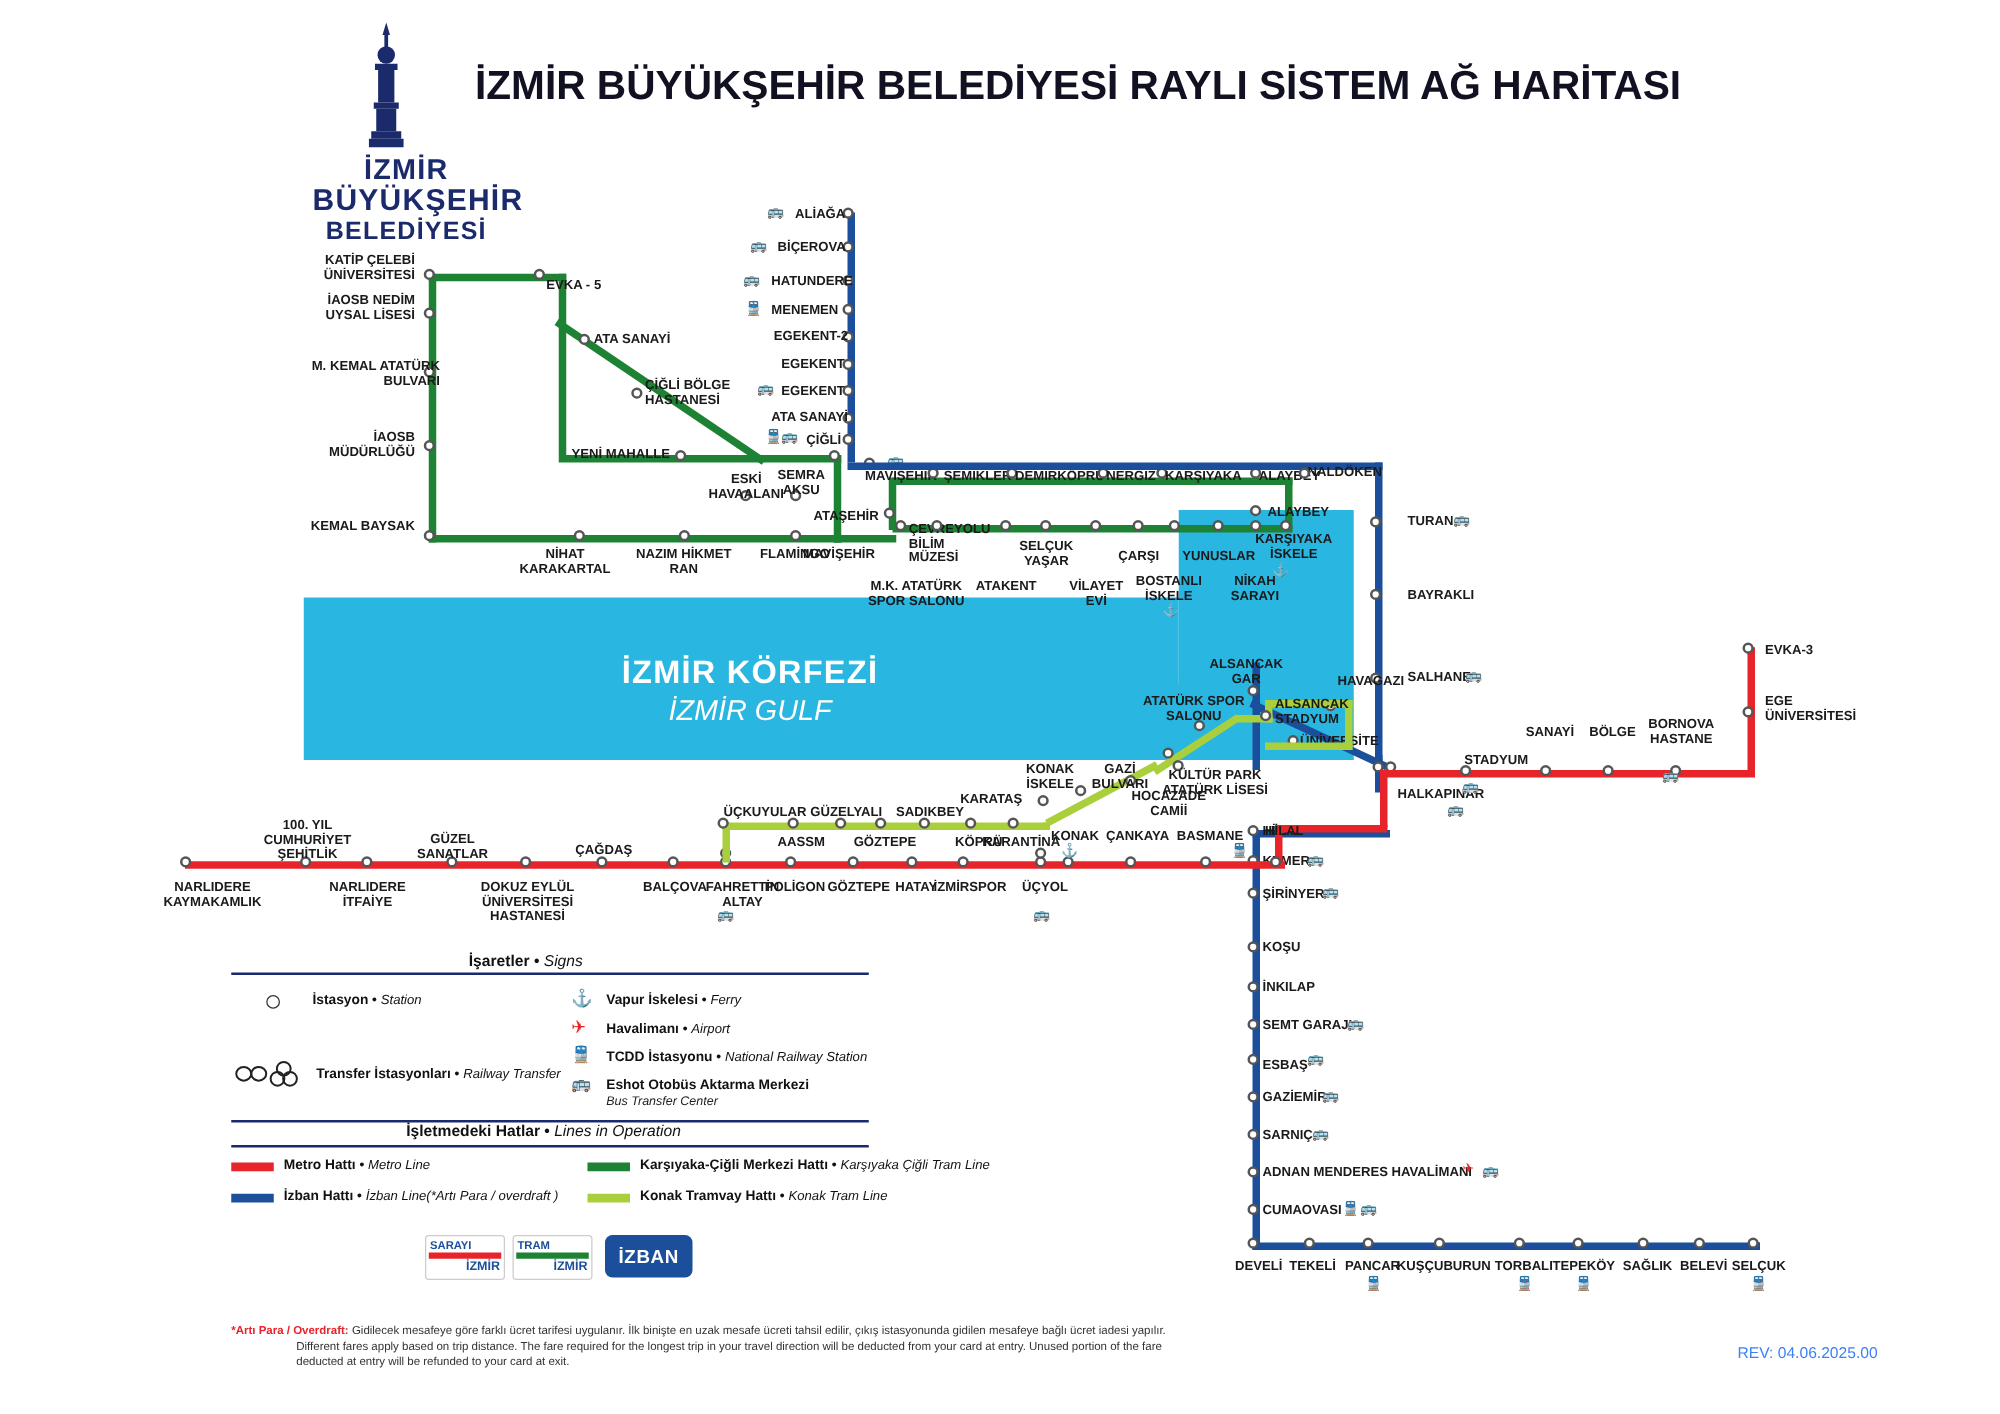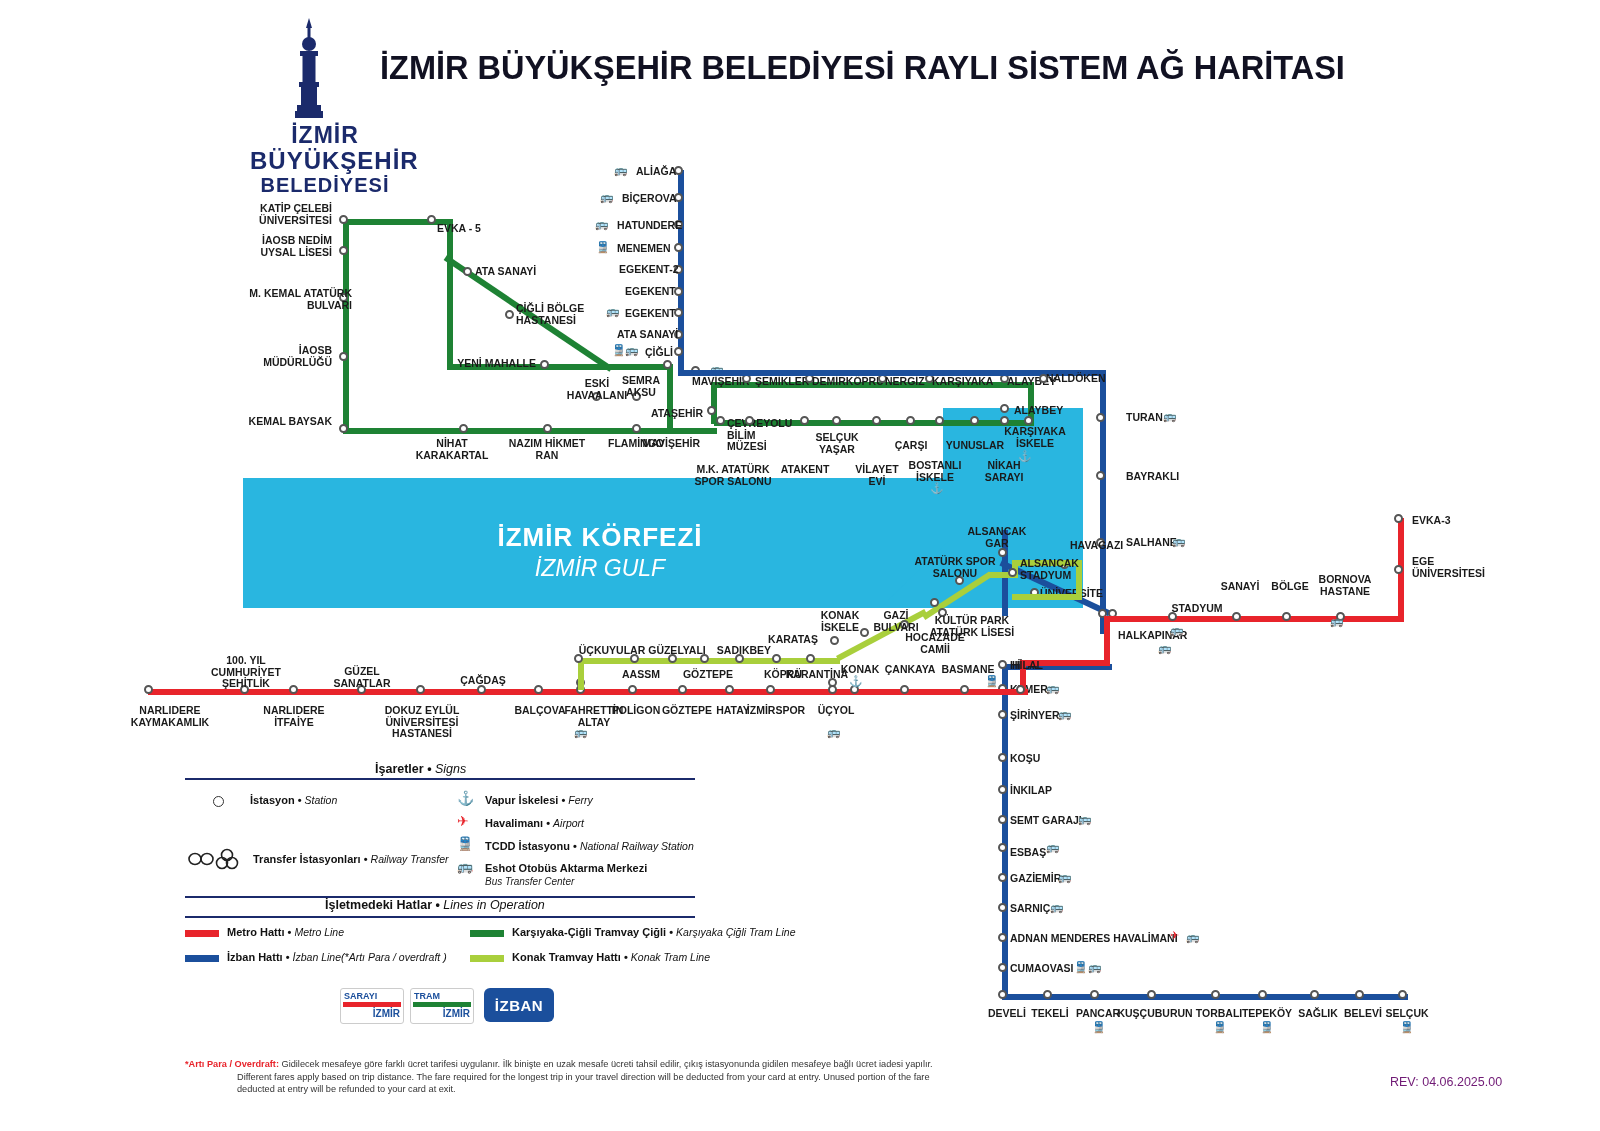--- a/index.html
+++ b/index.html
@@ -48,21 +48,21 @@
   .legitem{position:absolute;font-size:11px;font-weight:bold;color:#111;white-space:nowrap;}
   .legitem i{font-weight:normal;font-style:italic;font-size:10.5px;}
   .legsub{position:absolute;font-size:10px;font-style:italic;color:#222;}
   .swatch{position:absolute;height:7px;width:34px;}
   
   .badges{left:340px;top:988px;width:230px;height:40px;}
   .badge{position:absolute;height:34px;border-radius:3px;color:#fff;font-weight:bold;font-size:9px;text-align:center;}
   
   .foot{left:185px;top:1058px;width:1000px;font-size:9.2px;color:#333;line-height:12.5px;}
   .foot b{color:#e8242b;}
-  .rev{left:1390px;top:1075px;font-size:12.5px;color:#701a75;}
+  .rev{left:1390px;top:1075px;font-size:12.5px;color:#3b82f6;}
 </style>
 </head>
 <body>
 
 <div id="stage">
 
   <div class="abs logo">
     <svg class="tower" viewBox="0 0 28 100">
       <polygon points="14,0 17,10 11,10" fill="#1b2a6b"></polygon>
       <rect x="12.5" y="10" width="3" height="10" fill="#1b2a6b"></rect>
@@ -543,21 +543,21 @@
       <span>Metro Hattı</span> • <i>Metro Line</i>
     </div>
 
     <div class="swatch blue" style="left:0;top:197px;"></div>
     <div class="legitem" style="left:42px;top:193px;">
       <span>İzban Hattı</span> • <i>İzban Line(*Artı Para / overdraft )</i>
     </div>
 
     <div class="swatch green" style="left:285px;top:172px;"></div>
     <div class="legitem" style="left:327px;top:168px;">
-      <span>Karşıyaka-Çiğli Tramvay Çiğli</span> • <i>Karşıyaka Çiğli Tram Line</i>
+      <span>Karşıyaka-Çiğli Merkezi Hattı</span> • <i>Karşıyaka Çiğli Tram Line</i>
     </div>
 
     <div class="swatch lgreen" style="left:285px;top:197px;"></div>
     <div class="legitem" style="left:327px;top:193px;">
       <span>Konak Tramvay Hattı</span> • <i>Konak Tram Line</i>
     </div>
   </div>
 
   <div class="abs badges">
     <div class="badge" style="left:0;top:0;width:62px;background:#ffffff;border:1px solid #ccc;">

